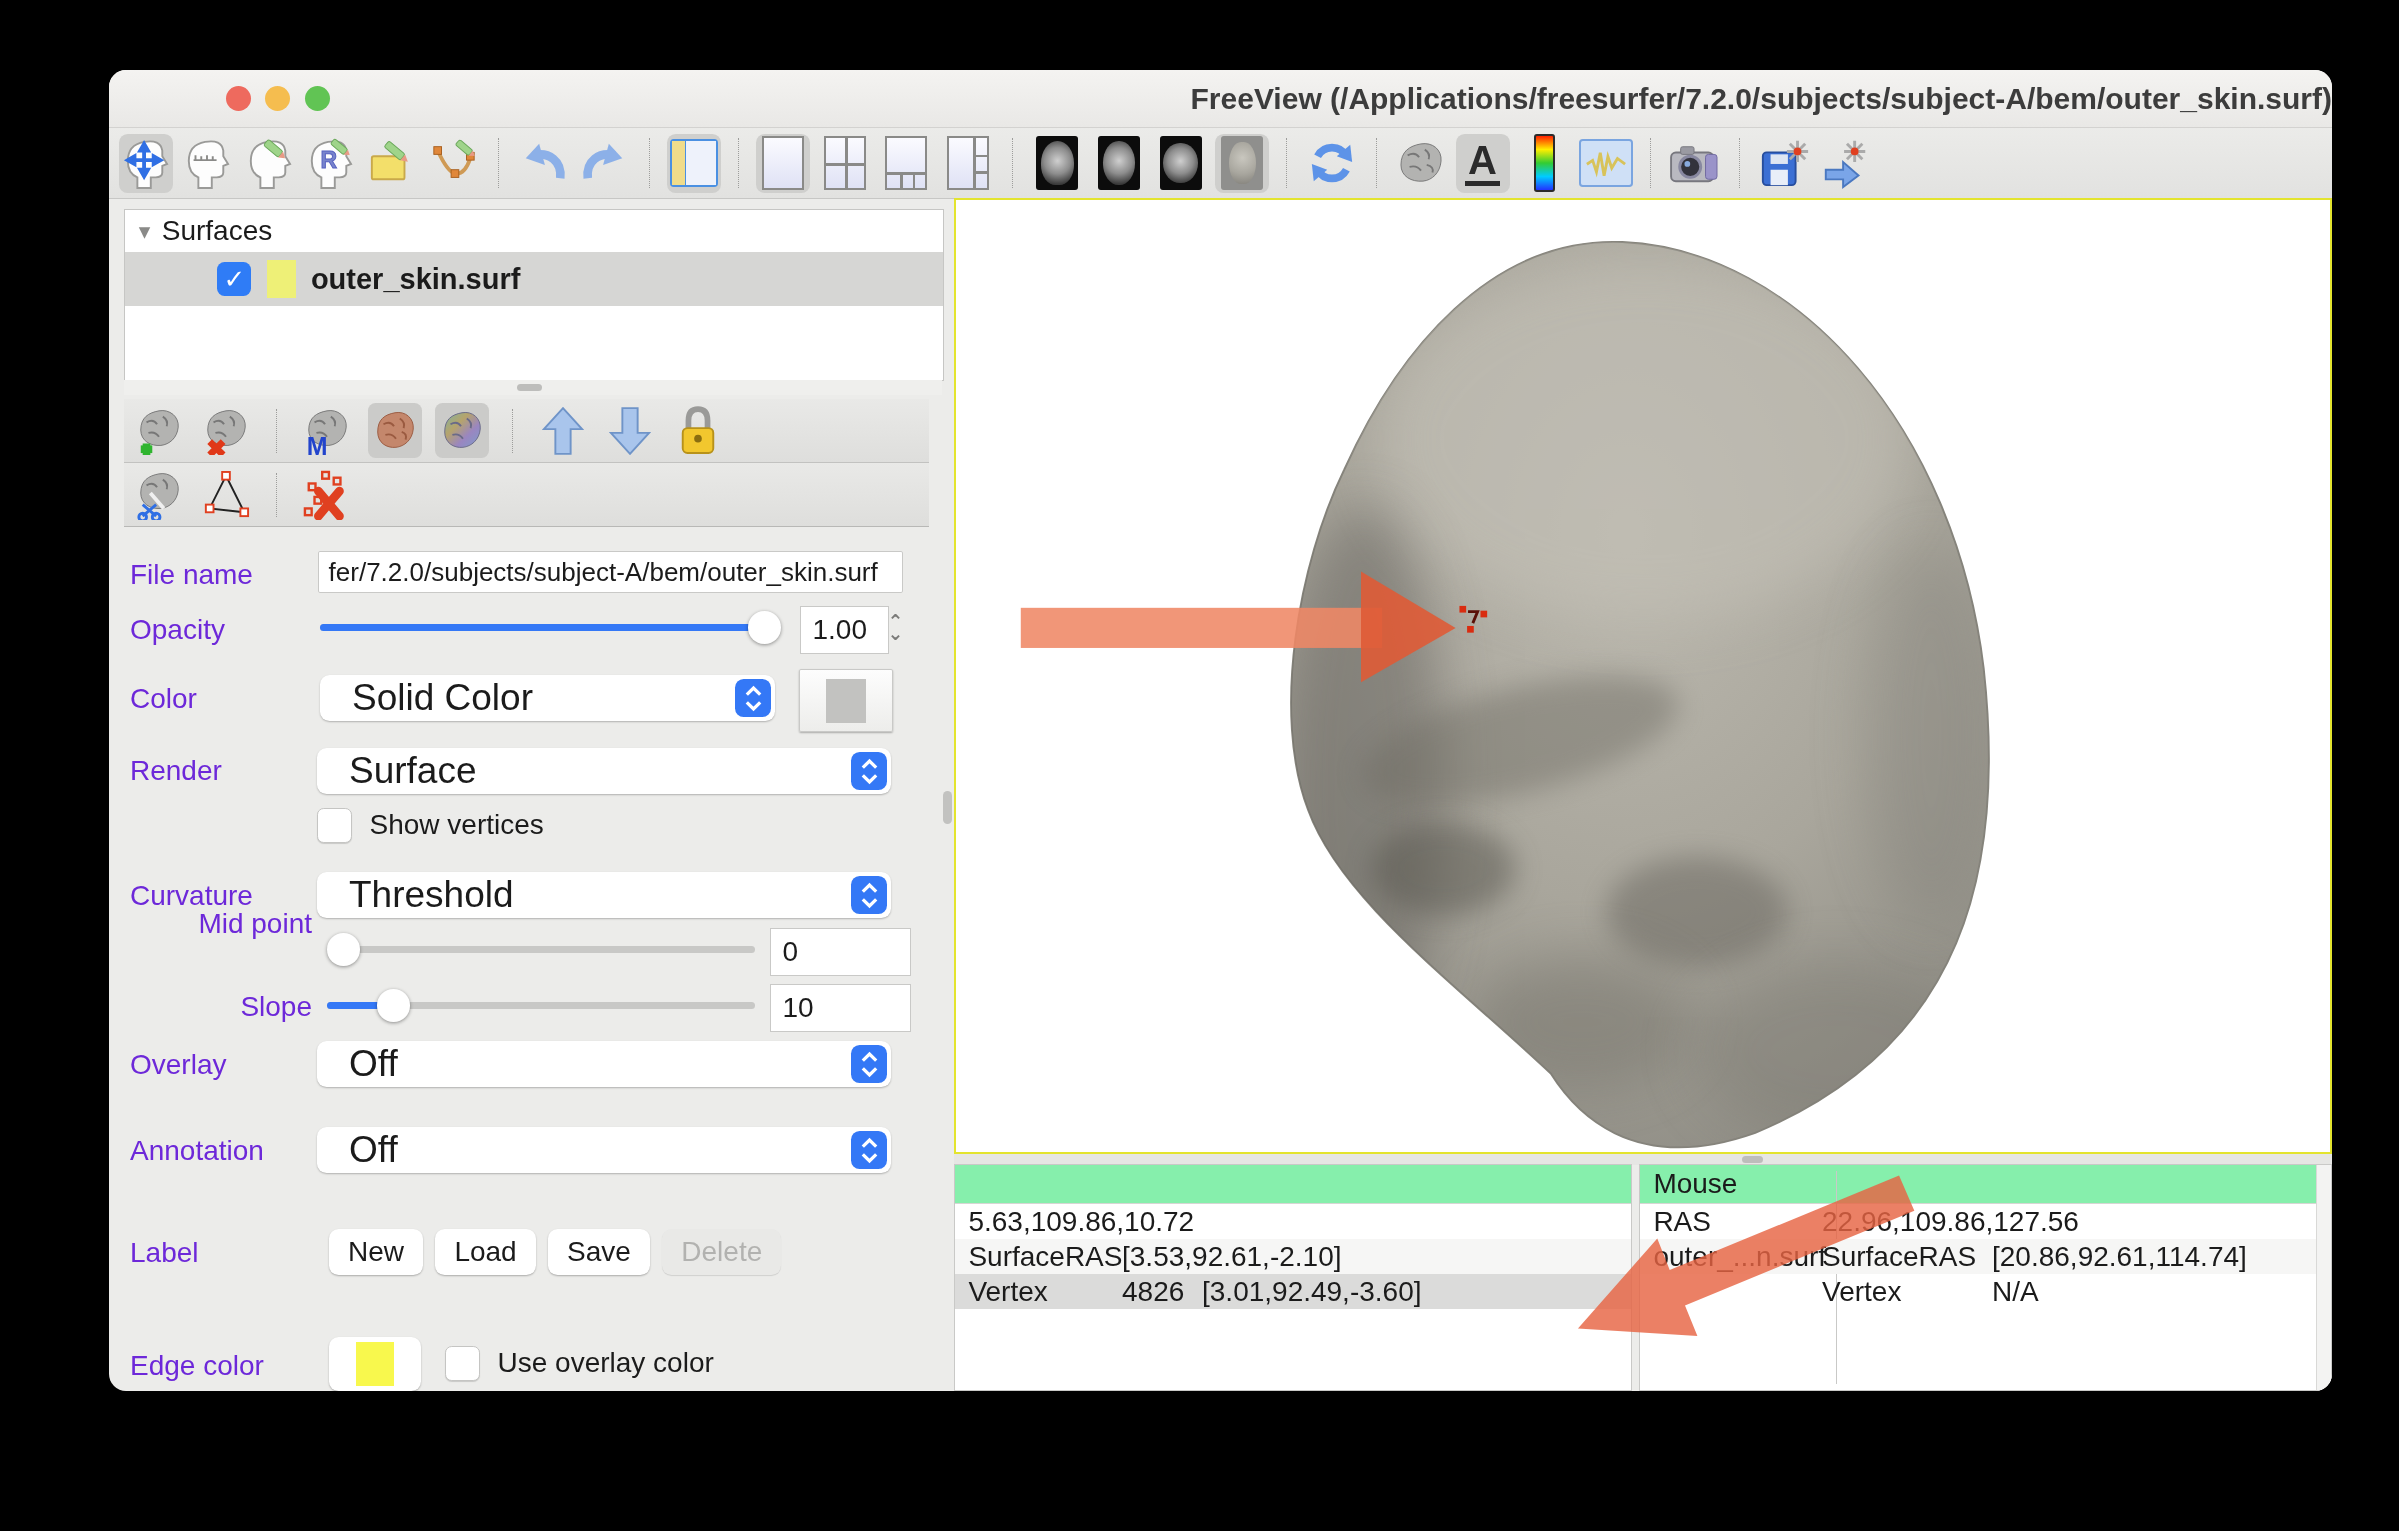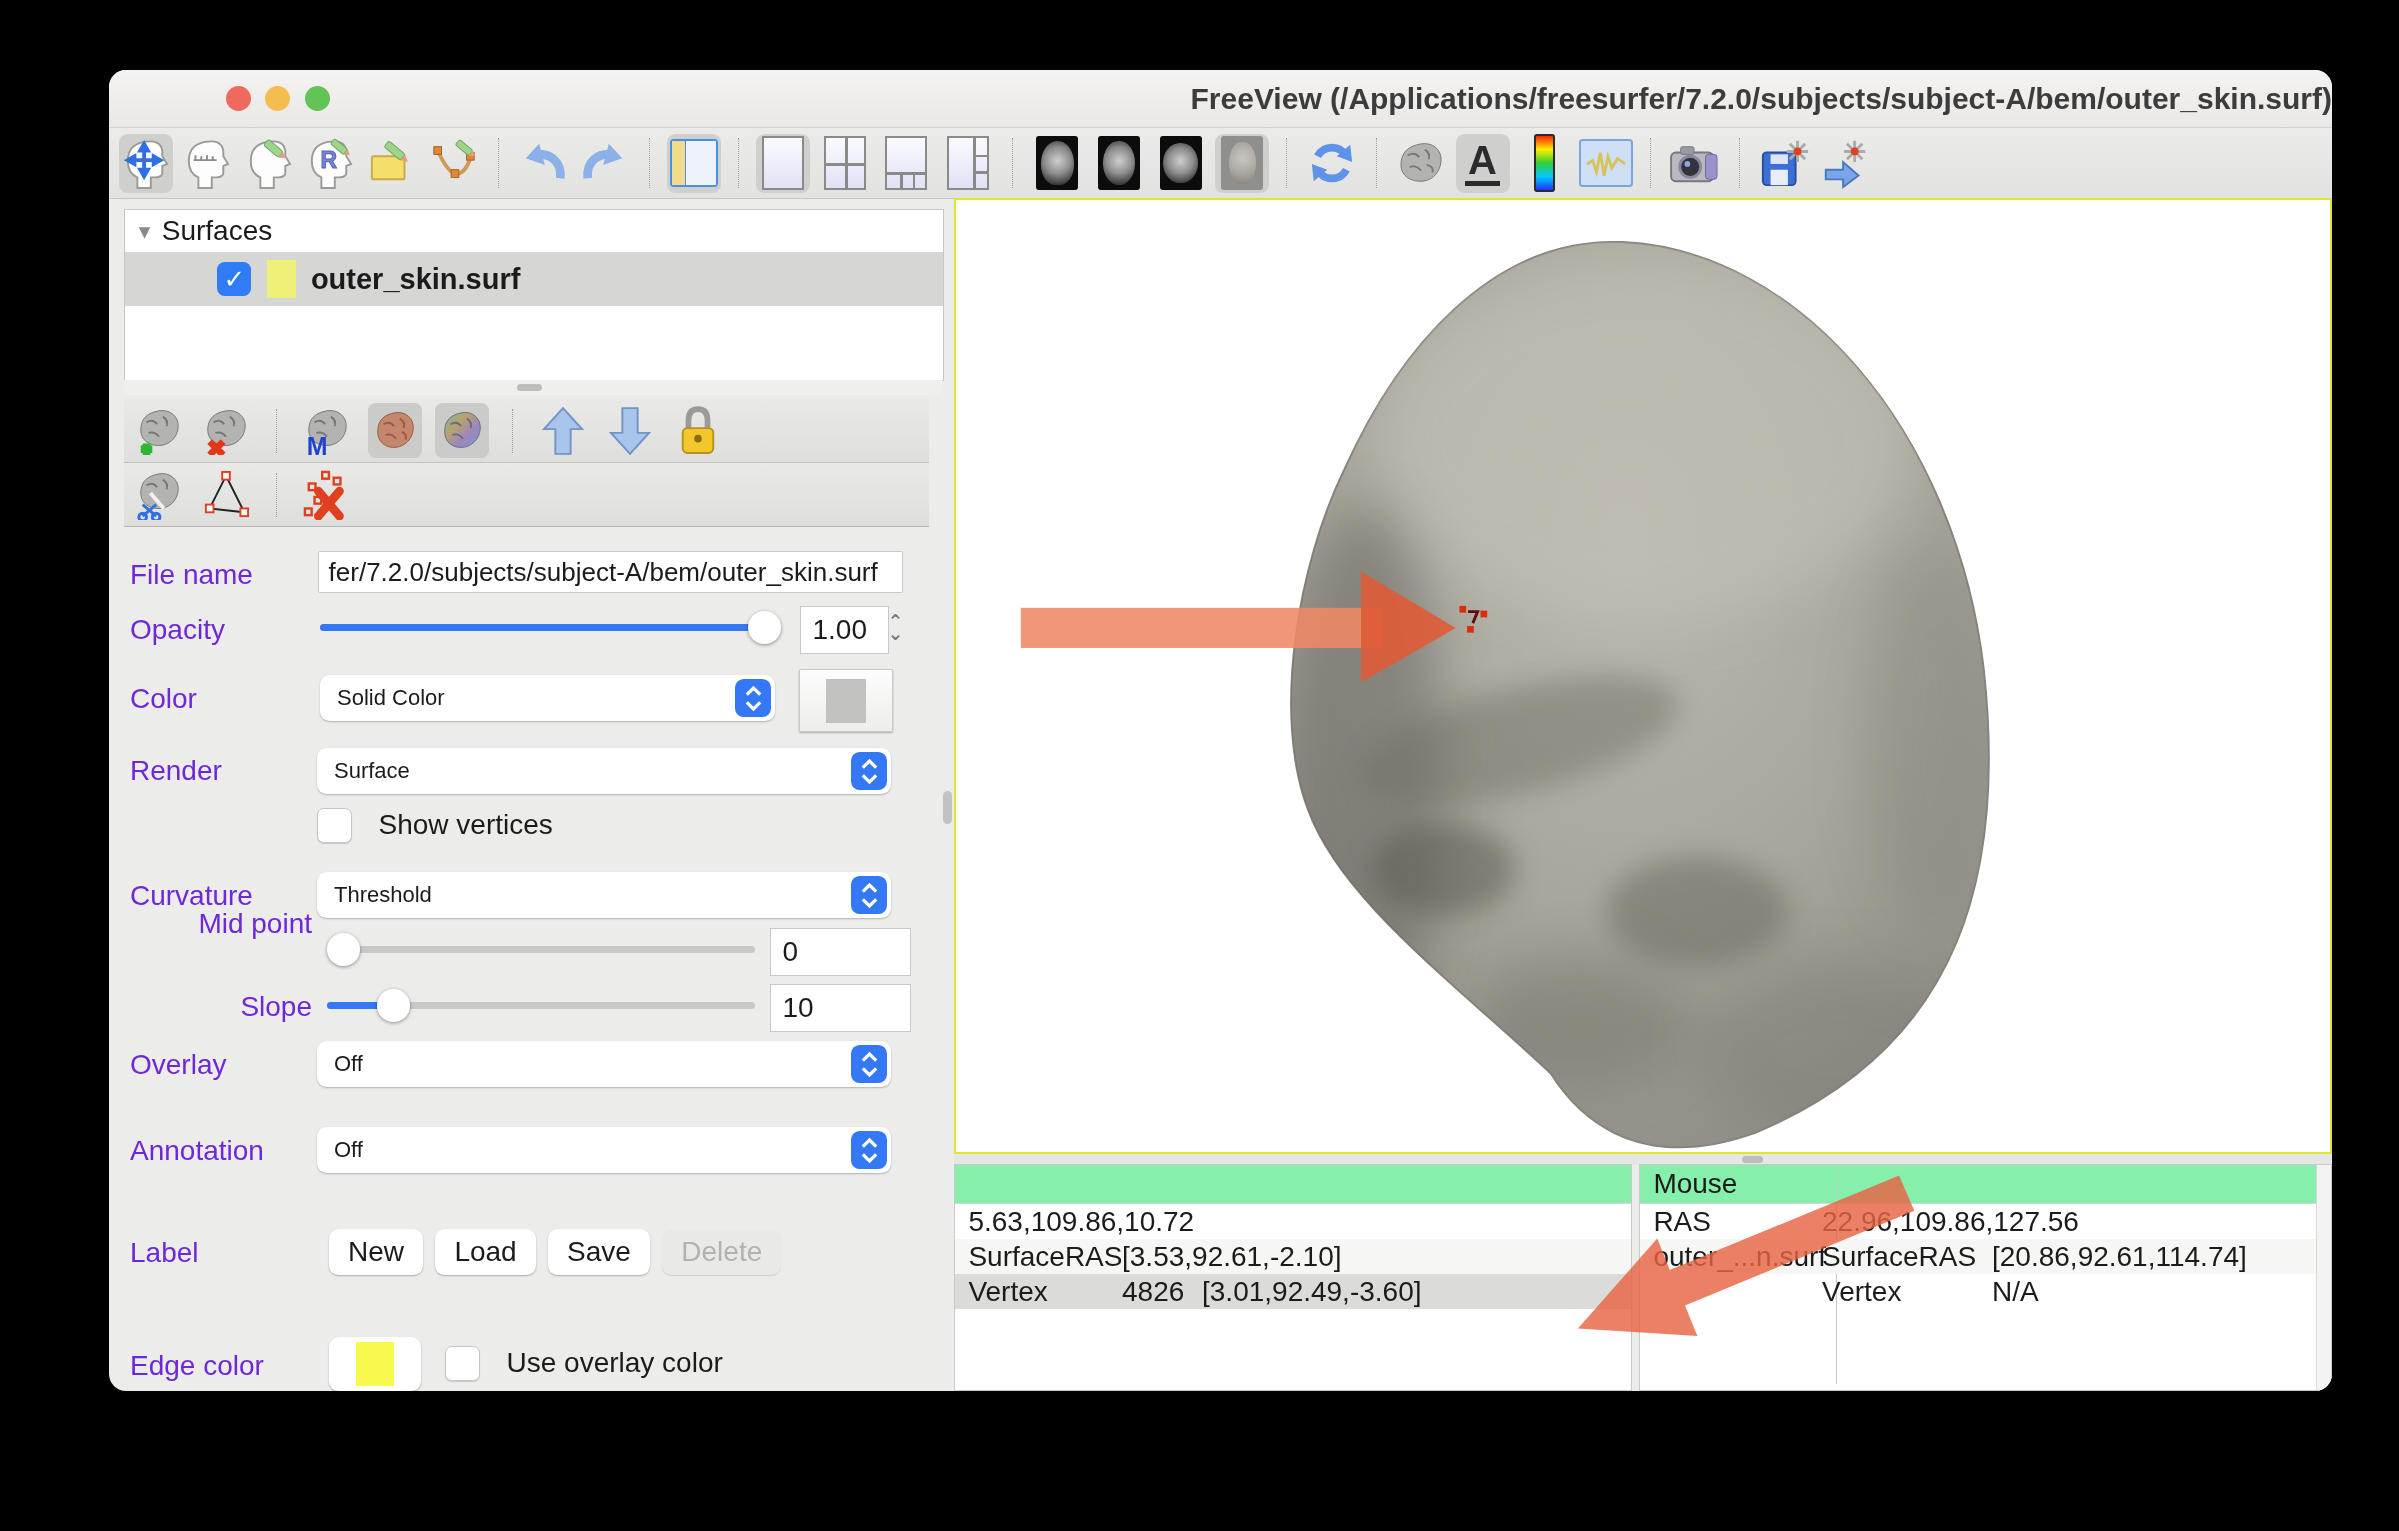--- a/index.html
+++ b/index.html
@@ -46,33 +46,33 @@
             border-bottom:1px solid #c2c2c0;display:flex;align-items:center;padding:0 7.6px;gap:13.4px;}
   .sbtn{width:54px;height:55px;border-radius:7.6px;display:flex;align-items:center;justify-content:center;flex:0 0 auto;}
   .sbtn.pressed{background:#cbcbc9;}
   
   .flabel{position:absolute;font-size:28px;color:#6d28d9;}
   .flabel.right{text-align:right;width:182px;left:21px;}
   .input{position:absolute;background:#fff;border:1px solid #c9c9c7;border-radius:1.9px;font-size:26px;
          display:flex;align-items:center;padding:0 9.6px;white-space:nowrap;overflow:hidden;}
   .dropdown{position:absolute;height:46px;background:#fff;border-radius:9.6px;box-shadow:0 1px 1.9px rgba(0,0,0,.25);
             display:flex;align-items:center;}
-  .dd-text{font-size:22px;padding-left:17px;flex:1;}
+  .dd-text{font-size:37px;padding-left:32px;flex:1;}
   .dd-pill{width:36px;height:38px;border-radius:8.6px;background:#3478f6;margin-right:3.8px;display:flex;align-items:center;justify-content:center;}
   .slider{position:absolute;height:32.5px;}
   .track{position:absolute;left:0;right:0;top:13.4px;height:6.7px;border-radius:3.8px;background:#c8c8c6;}
   .fill{position:absolute;left:0;top:0;height:6.7px;border-radius:3.8px;background:#3478f6;}
   .handle{position:absolute;top:0;width:32.5px;height:32.5px;border-radius:50%;background:#fff;
           box-shadow:0 1px 3.8px rgba(0,0,0,.4);}
   .valbox{position:absolute;height:46px;background:#fff;border:1px solid #c9c9c7;font-size:28px;
           display:flex;align-items:center;padding-left:11.5px;}
   .stepper{position:absolute;width:29px;height:50px;display:flex;flex-direction:column;align-items:center;justify-content:center;
            color:#7b7b79;font-size:19px;line-height:12.4px;font-weight:700;}
   .checkbox{width:32.5px;height:32.5px;border-radius:6.7px;background:#fff;border:1px solid #c5c5c3;box-shadow:0 1px 1px rgba(0,0,0,.15);}
-  .chk-row{position:absolute;display:flex;align-items:center;gap:27px;font-size:28px;}
+  .chk-row{position:absolute;display:flex;align-items:center;gap:18px;font-size:28px;}
   .btn{height:46px;background:#fff;border-radius:9.6px;box-shadow:0 1px 1.9px rgba(0,0,0,.28);font-size:28px;
        display:flex;align-items:center;justify-content:center;padding:0 19px;}
   .btn.disabled{background:#e9e9e7;color:#b2b2b0;box-shadow:0 1px 1px rgba(0,0,0,.12);}
   .swatch-btn{position:absolute;width:92px;height:54px;background:#fff;border-radius:9.6px;box-shadow:0 1px 1.9px rgba(0,0,0,.28);
               display:flex;align-items:center;justify-content:center;}
   .swatch-btn.bevel{background:linear-gradient(#fdfdfd,#ededeb);border:1px solid #c9c9c7;border-radius:1.9px;}
   .vsplit{position:absolute;left:834px;top:721px;width:8.6px;height:32.5px;border-radius:4.8px;background:#c2c2c0;}
   
   .viewport{position:absolute;left:845px;top:128px;width:1378px;height:956px;background:#fff;
             border:2.9px solid #e3e42e;box-sizing:border-box;}

